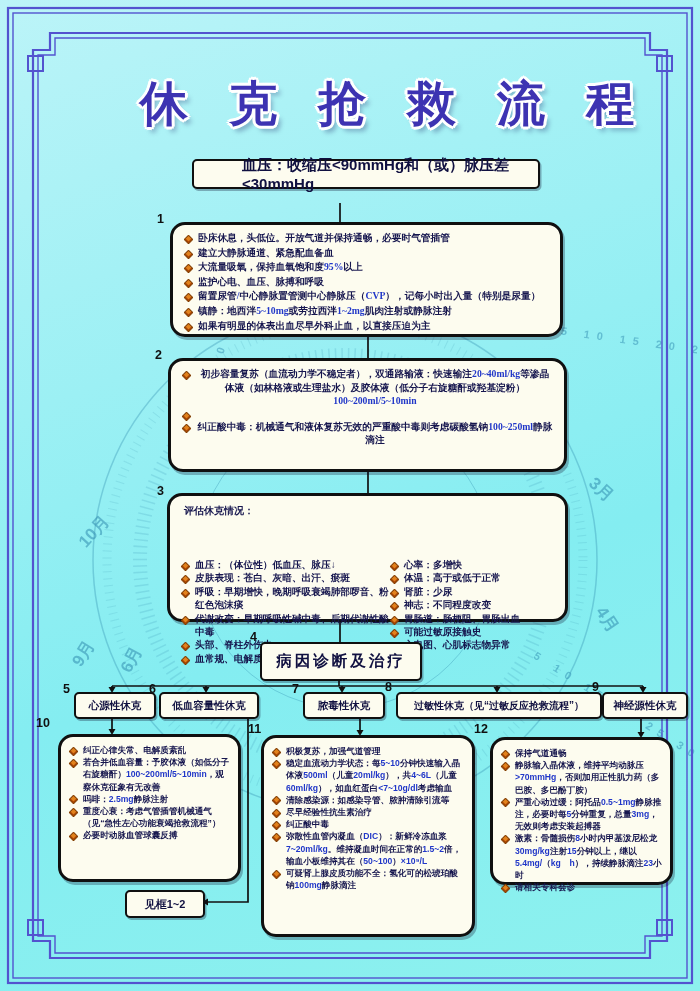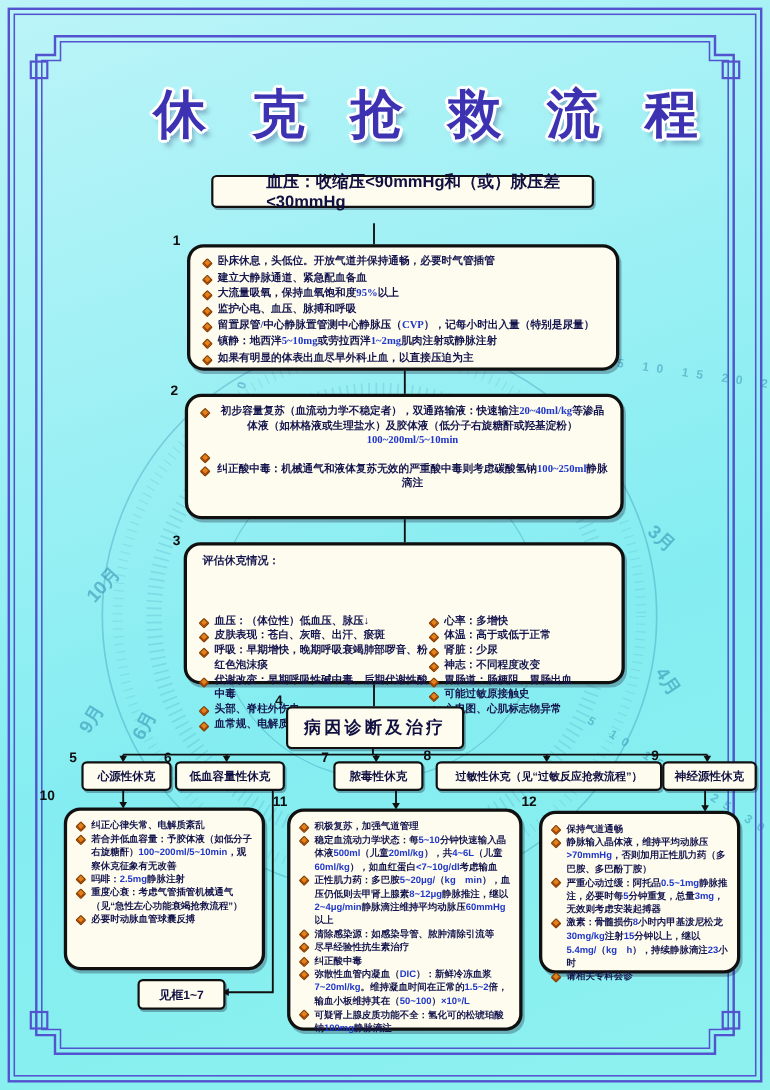--- a/index.html
+++ b/index.html
@@ -286,24 +286,20 @@
         <li class="it">
           <span class="blt"></span>
           <div class="txt">积极复苏，加强气道管理</div>
         </li>
         <li class="it">
           <span class="blt"></span>
           <div class="txt">稳定血流动力学状态：每<span class="num">5~10</span>分钟快速输入晶体液<span class="num">500ml</span>（儿童<span class="num">20ml/kg</span>），共<span class="num">4~6L</span>（儿童<span class="num">60ml/kg</span>），如血红蛋白<span class="num">&lt;7~10g/dl</span>考虑输血</div>
         </li>
         <li class="it">
           <span class="blt"></span>
-          <div class="txt">正性肌力药：多巴胺<span class="num">5~20μg/</span>（<span class="num">kg</span>　<span class="num">min</span>），血压仍低则去甲肾上腺素<span class="num">8~12μg</span>静脉推注，继以<span class="num">2~4μg/min</span>静脉滴注维持平均动脉压<span class="num">60mmHg</span>以上</div>
-        </li>
-        <li class="it">
-          <span class="blt"></span>
           <div class="txt">清除感染源：如感染导管、脓肿清除引流等</div>
         </li>
         <li class="it">
           <span class="blt"></span>
           <div class="txt">尽早经验性抗生素治疗</div>
         </li>
         <li class="it">
           <span class="blt"></span>
           <div class="txt">纠正酸中毒</div>
         </li>
@@ -337,16 +333,16 @@
           <div class="txt">激素：骨髓损伤<span class="num">8</span>小时内甲基泼尼松龙<span class="num">30mg/kg</span>注射<span class="num">15</span>分钟以上，继以<span class="num">5.4mg/</span>（<span class="num">kg</span>　<span class="num">h</span>），持续静脉滴注<span class="num">23</span>小时</div>
         </li>
         <li class="it">
           <span class="blt"></span>
           <div class="txt">请相关专科会诊</div>
         </li>
       </ol>
   </div>
 
   <div class="lbl ref" style="left:125px;top:890px;width:76px;height:24px;">
-    <span>见框1~7</span>
+    <span>见框1~2</span>
   </div>
 
 </div>
 
 </body></html>

